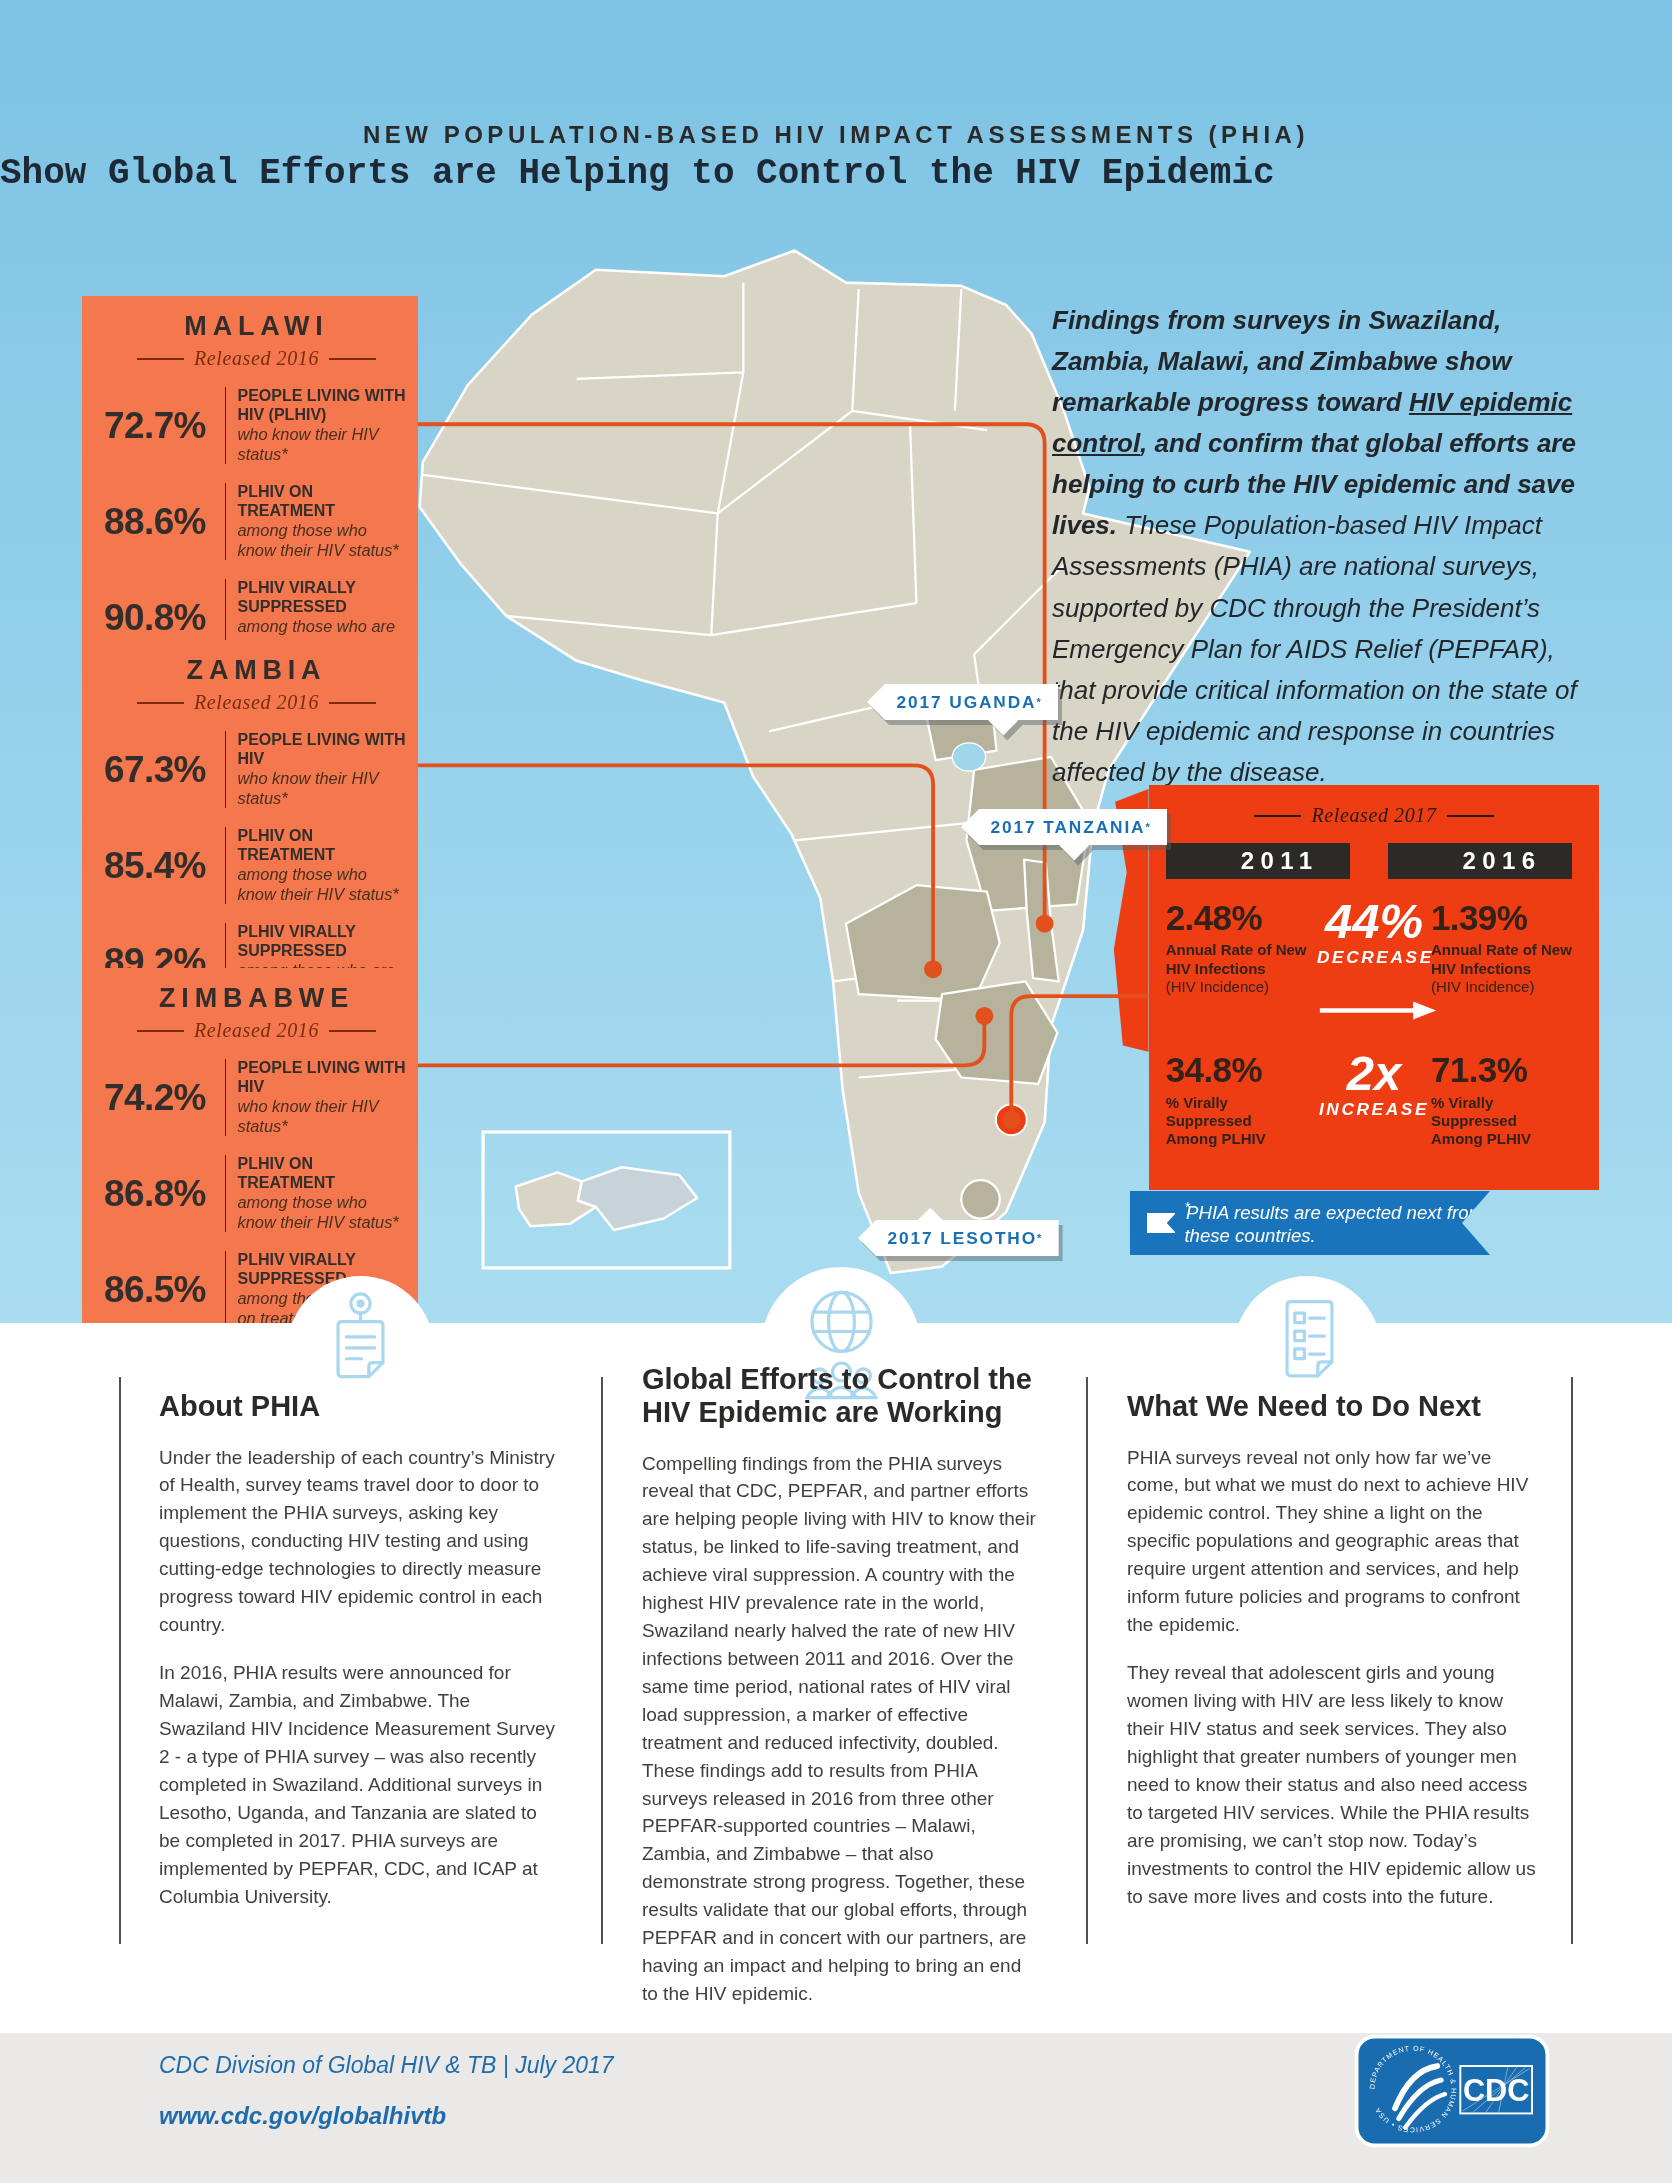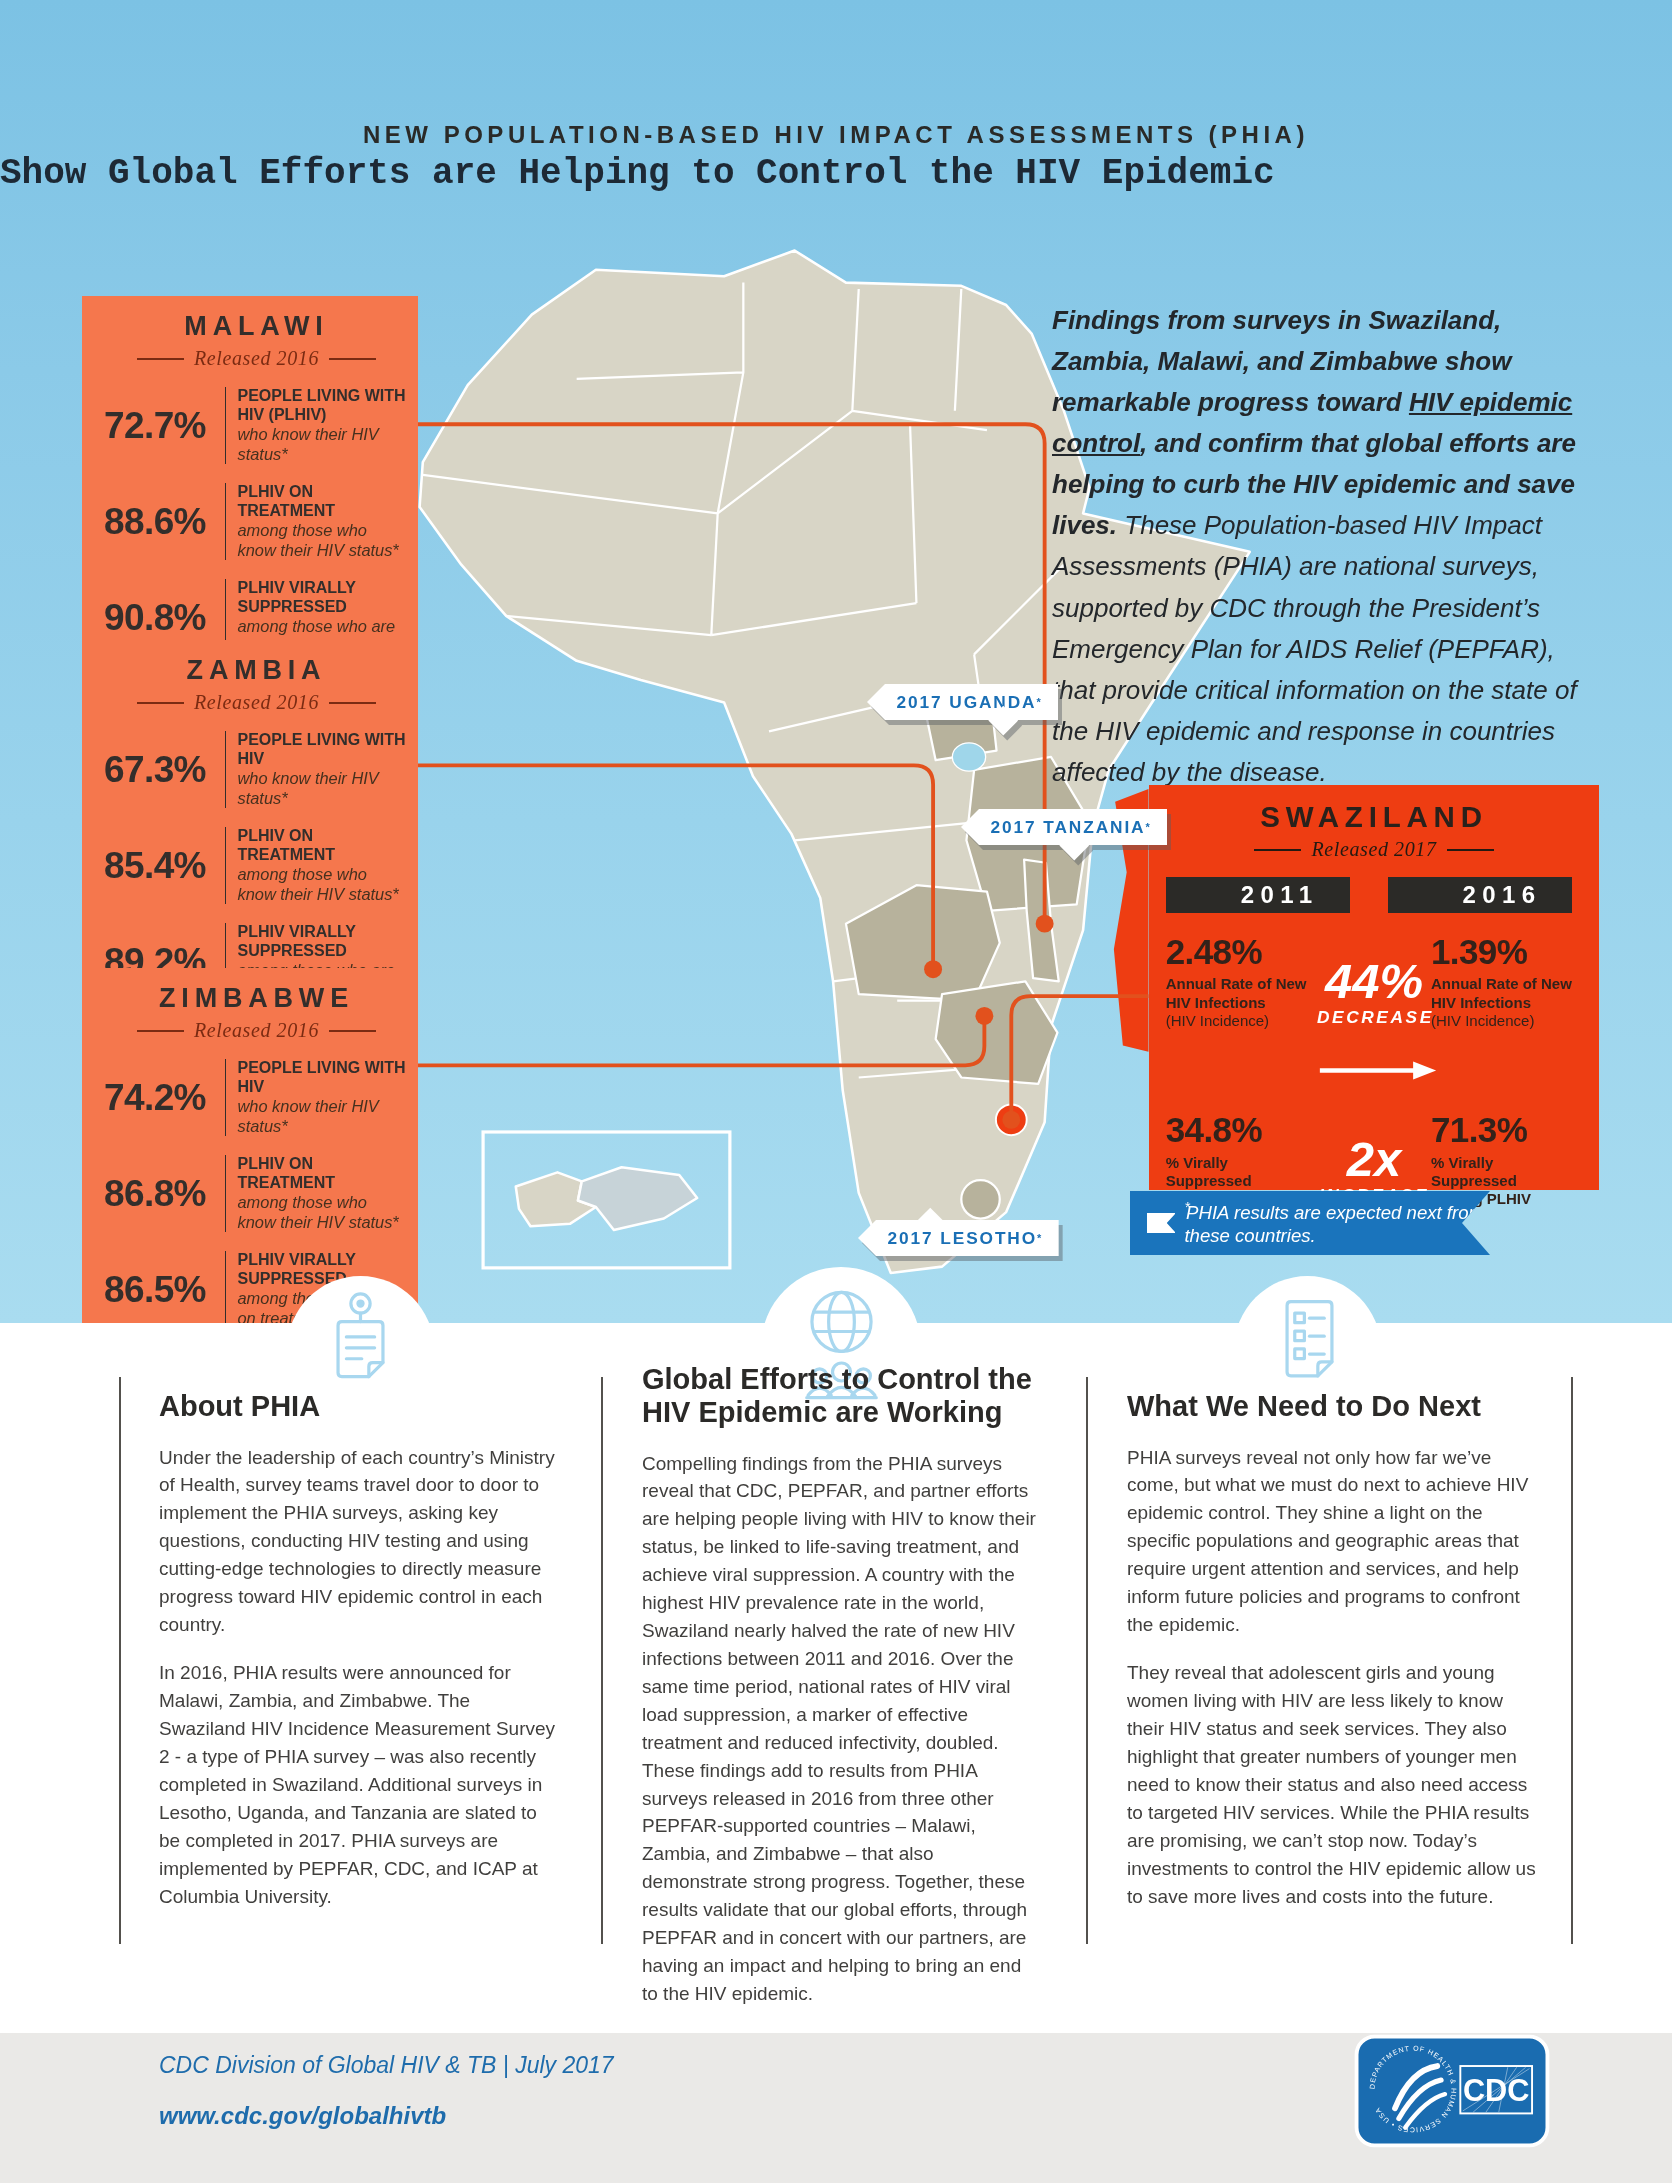--- a/index.html
+++ b/index.html
@@ -39,21 +39,21 @@
   .sb-released{display:flex;align-items:center;justify-content:center;gap:10.3px;margin-top:3.8px;}
   .sb-released .rl{display:block;width:47px;height:1.9px;background:#231a12;}
   .sb-released .rt{font-family:"Liberation Serif",serif;font-style:italic;font-size:20px;color:#231a12;letter-spacing:0.6px;}
   .chips{display:flex;justify-content:space-between;margin:15.4px 18px 0 7.7px;}
   .chip{width:140px;height:36px;background:#2b2a27;color:#fff;display:flex;align-items:center;justify-content:center;
         font-size:24px;font-weight:bold;letter-spacing:6.4px;padding-left:44px;}
   .sgrid{display:grid;grid-template-columns:159px 114px 159px;margin-top:19px;row-gap:26px;}
   .scell .big{font-size:35px;font-weight:bold;color:#33221a;letter-spacing:-0.6px;}
   .scell .lb{font-size:15px;font-weight:bold;line-height:1.22;color:#33221a;margin-top:3.8px;}
   .scell .sb{font-size:15px;color:#33221a;line-height:1.2;}
-  .smid{text-align:center;margin-top:26px;}
+  .smid{text-align:center;}
   .smid .chg{font-size:49px;font-weight:bold;font-style:italic;color:#fff;line-height:.95;}
   .smid .chglbl{font-size:17.3px;font-weight:bold;font-style:italic;letter-spacing:2.6px;color:#fff;margin-top:2.6px;}
   .arrow{margin-top:31px;}
   
   .ribbon{position:absolute;left:1130px;top:1191px;width:360px;height:64px;background:#1a74bc;
           clip-path:polygon(0 0,100% 0,calc(100% - 28px) 50%,100% 100%,0 100%);
           display:flex;align-items:center;gap:9px;padding-left:16.7px;box-sizing:border-box;
           color:#fff;font-style:italic;font-size:18.6px;}
   .ribbon sup{font-size:14px;margin-right:-3.8px;}
   
@@ -231,21 +231,20 @@
         <div class="lbl">
             <b>PLHIV VIRALLY SUPPRESSED</b>
             <i>among those who are on treatment*</i>
           </div>
       </div>
     </div>
     <div class="ages">*AGES 15-64</div>
   </div>
 
   <div class="sbox">
-    <div class="sb-title">SWAZILAND</div>
     <div class="sb-released">
       <span class="rl"></span>
       <span class="rt">Released 2017</span>
       <span class="rl"></span>
     </div>
     <div class="chips">
       <div class="chip">2011</div>
       <div class="chip">2016</div>
     </div>
     <div class="sgrid">

